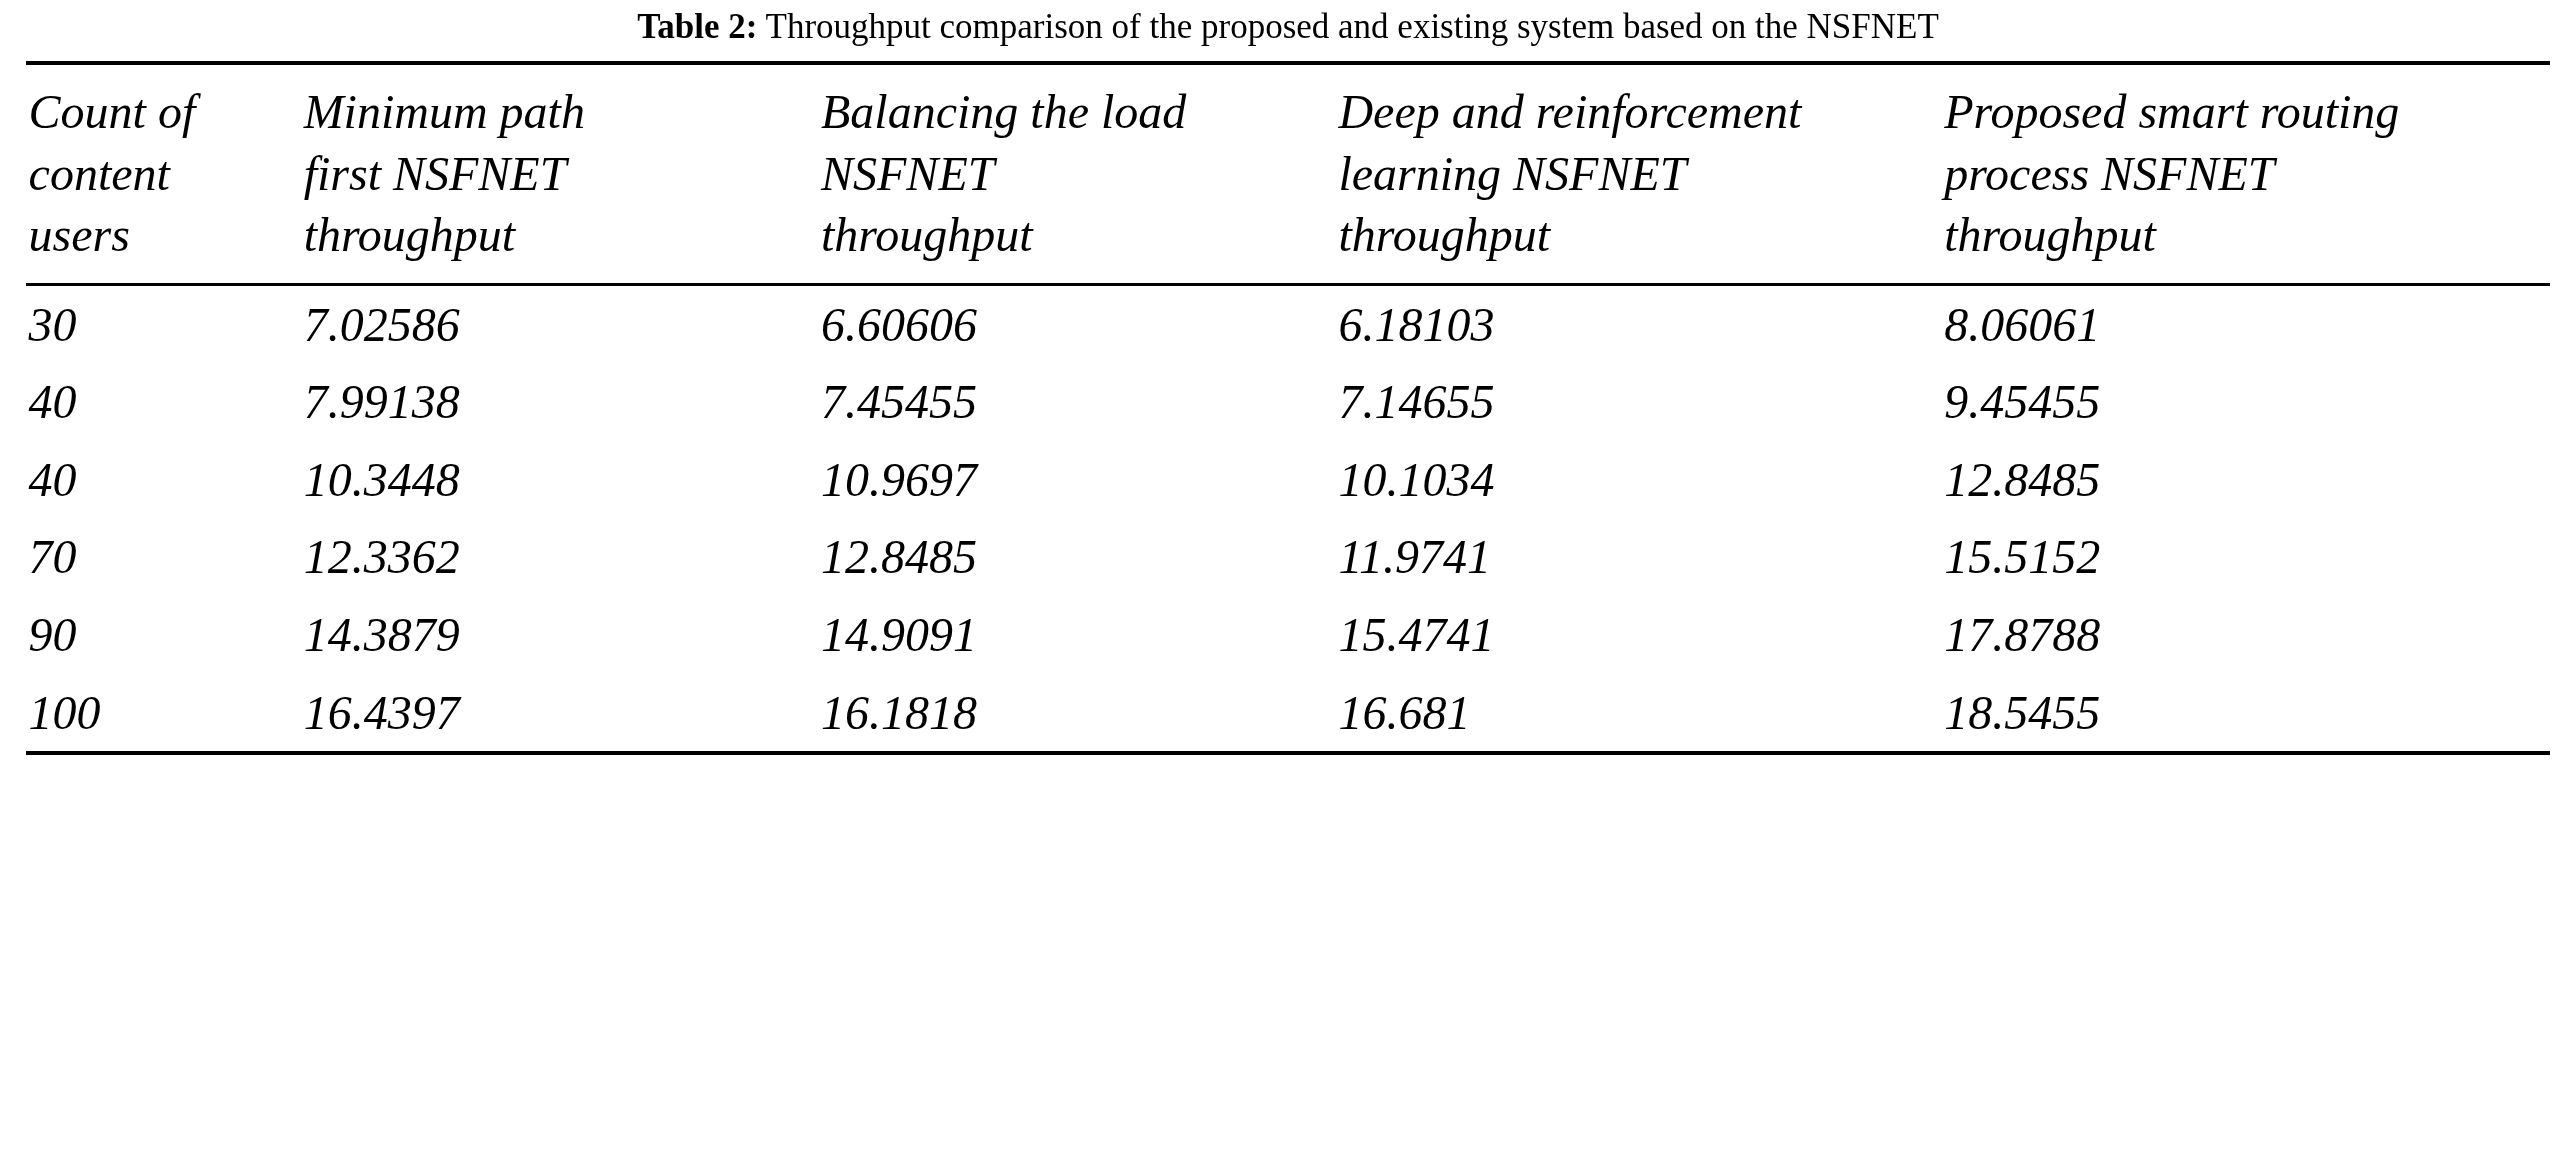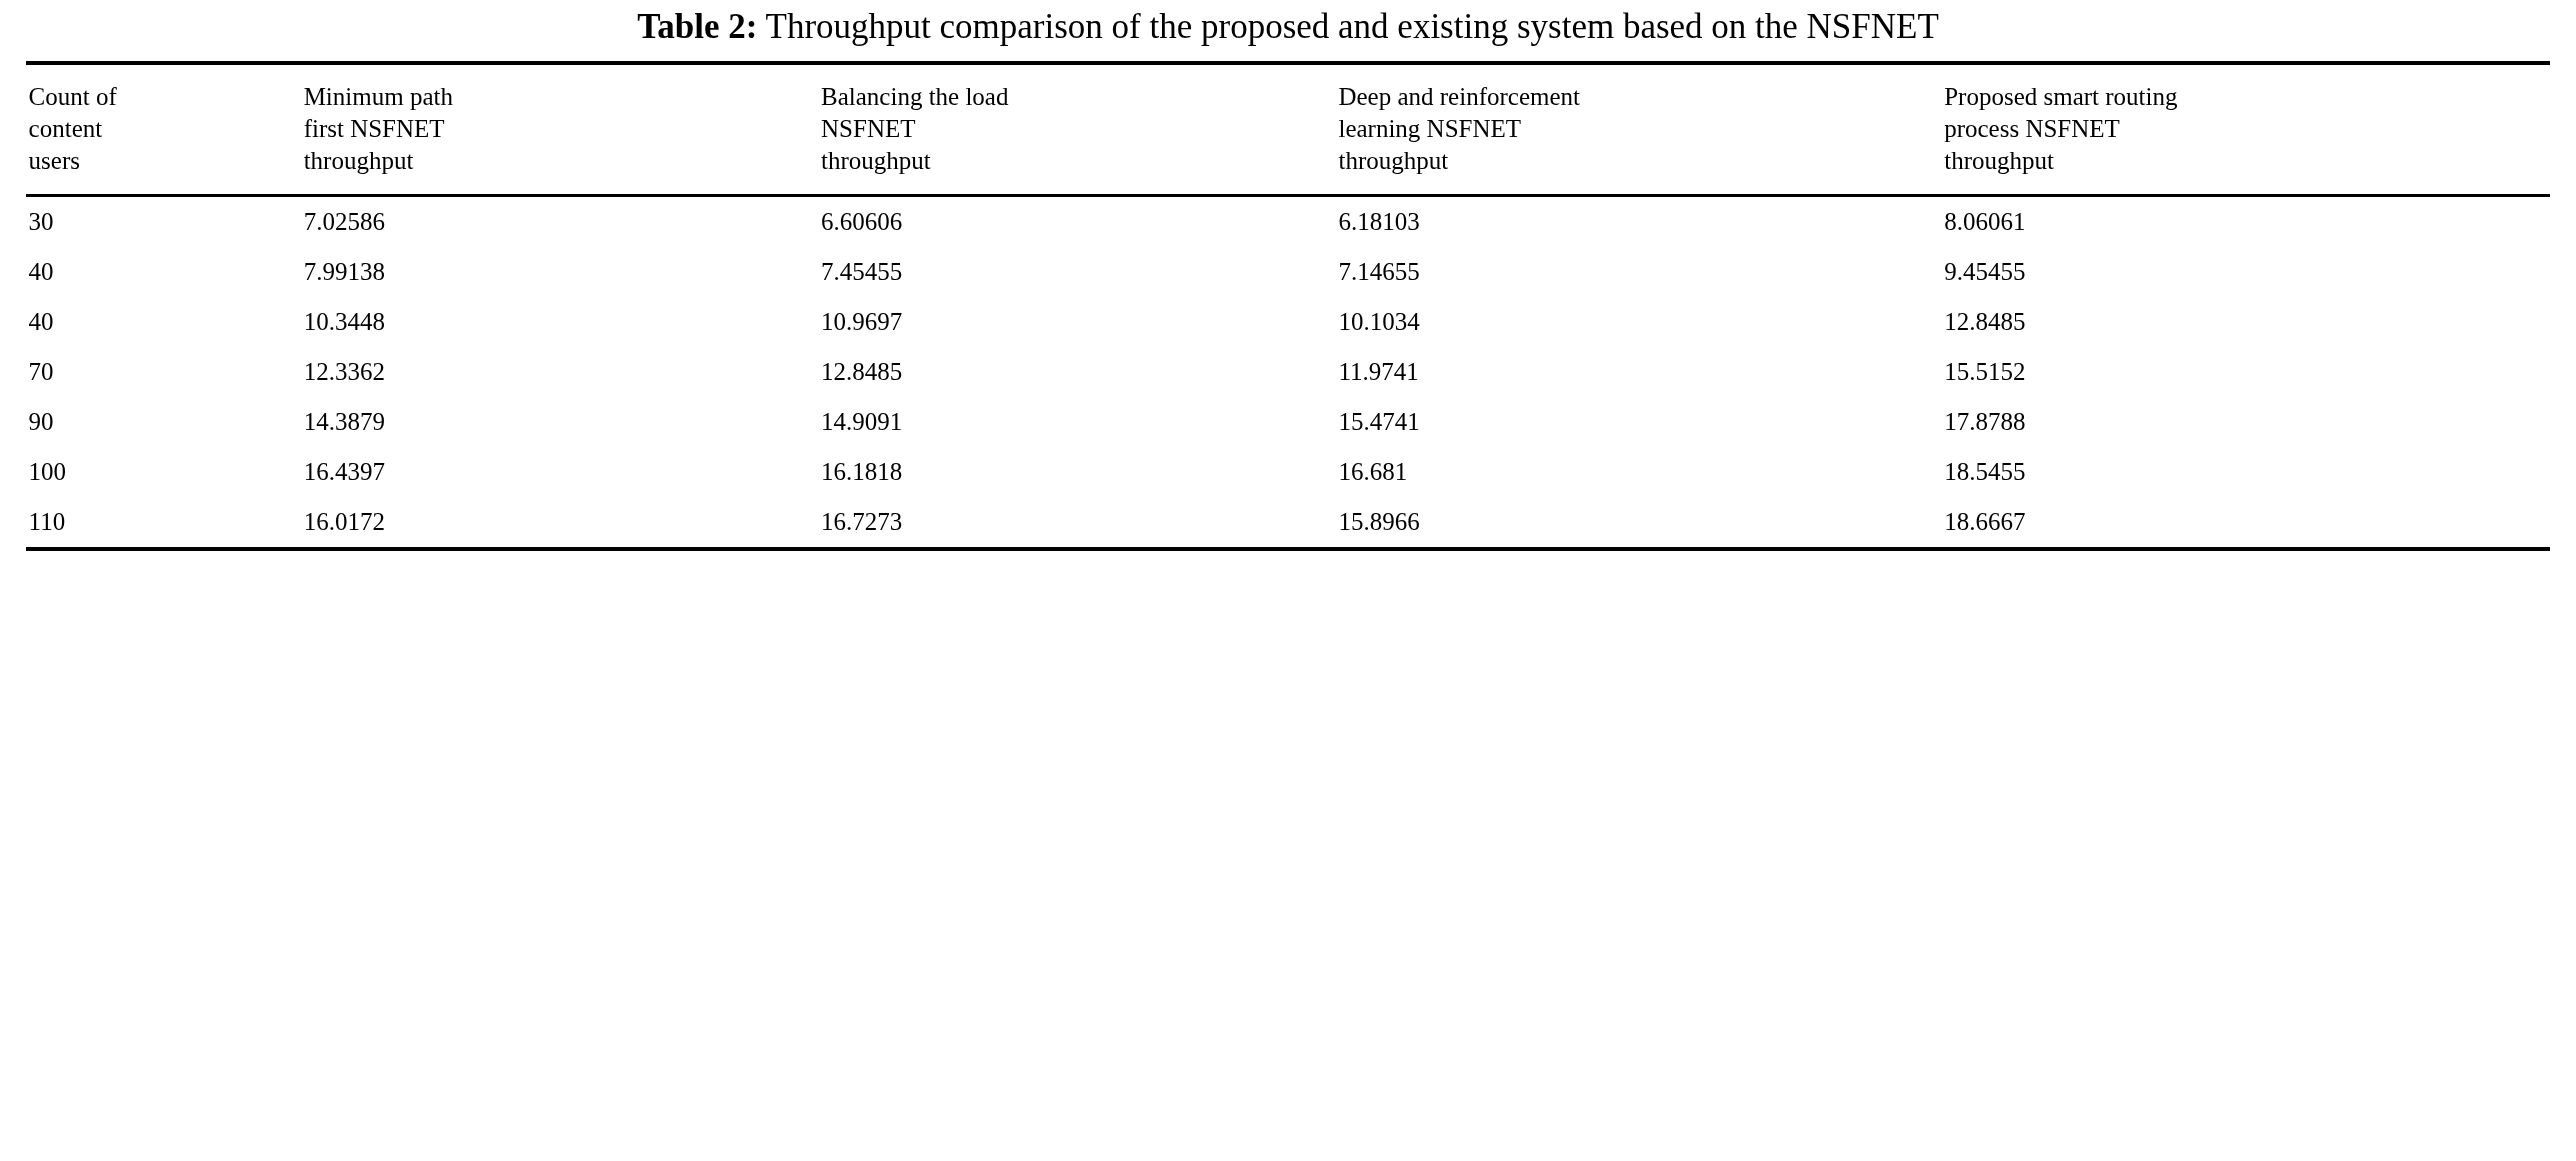--- a/index.html
+++ b/index.html
@@ -41,21 +41,22 @@
   .rule-mid {
     border-top: 3.3px solid #000000;
   }
   .rule-bottom {
     border-top: 4.6px solid #000000;
   }
   table.tbl {
     width: 100%;
     border-collapse: collapse;
     table-layout: fixed;
-    font-size: 25px;
+    font-size: 48px;
+    font-style: italic;
   }
   table.tbl col.c0 { width: 11.0%; }
   table.tbl col.c1 { width: 20.5%; }
   table.tbl col.c2 { width: 20.5%; }
   table.tbl col.c3 { width: 24.0%; }
   table.tbl col.c4 { width: 24.0%; }
   table.tbl th {
     text-align: left;
     font-weight: normal;
     vertical-align: top;
@@ -171,26 +172,19 @@
         <td>15.4741</td>
         <td>17.8788</td>
       </tr>
       <tr class="body-row">
         <td>100</td>
         <td>16.4397</td>
         <td>16.1818</td>
         <td>16.681</td>
         <td>18.5455</td>
       </tr>
-      <tr class="body-row">
-        <td>110</td>
-        <td>16.0172</td>
-        <td>16.7273</td>
-        <td>15.8966</td>
-        <td>18.6667</td>
-      </tr>
     </tbody>
   </table>
 
   <div class="rule-bottom"></div>
 
 </div>
 
 
 </body></html>

